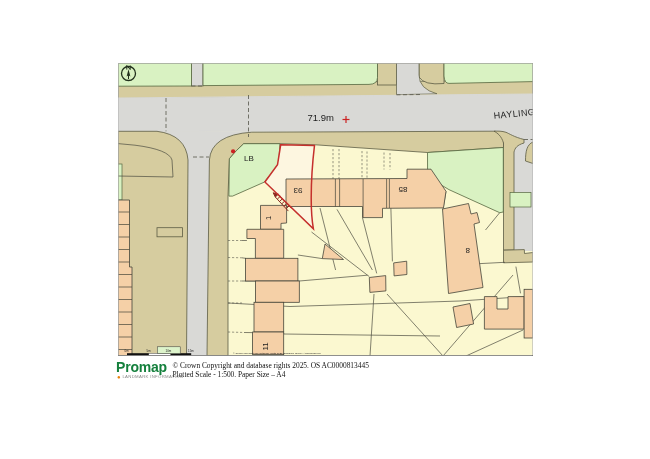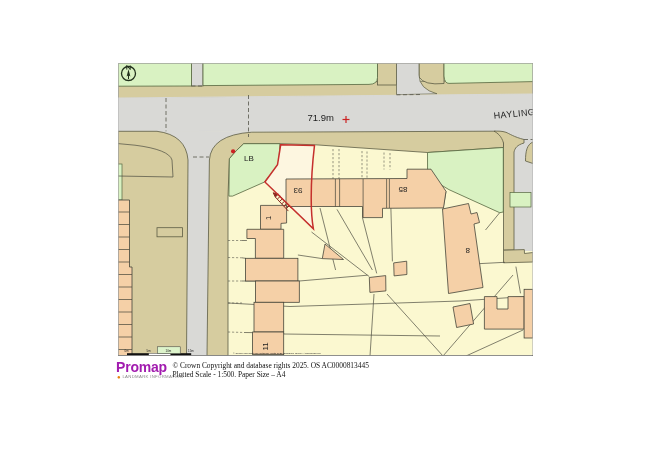--- a/index.html
+++ b/index.html
@@ -1,15 +1,15 @@
 <!DOCTYPE html>
 <html><head><meta charset="utf-8"><style>
 html,body{margin:0;padding:0;background:#fff}
 body{width:650px;height:459px;position:relative;overflow:hidden;font-family:"Liberation Sans",sans-serif}
-#logo{position:absolute;left:116px;top:358.5px;font-size:14px;font-weight:bold;color:#a21caf;letter-spacing:-0.2px}
+#logo{position:absolute;left:116px;top:358.5px;font-size:14px;font-weight:bold;color:#15803d;letter-spacing:-0.2px}
 #tag{position:absolute;left:117px;top:373.5px;font-size:4.3px;color:#8a8a8a;letter-spacing:0.3px}
 #tag .dot{color:#e8820c;font-size:6px;vertical-align:top}
 #cop{position:absolute;left:172.5px;top:360.5px;font-family:"Liberation Serif",serif;font-size:7.4px;line-height:9px;color:#111}
 </style></head>
 <body>
 <svg style="position:absolute;left:118px;top:63px" width="415" height="293" viewBox="0 0 415 293">
 
 <rect x="0" y="0" width="415" height="293" fill="#fbf8d0"></rect>
 
 <path d="M0,21.5 L415,17 L415,33 L0,35.5 Z" fill="#d6cc9f" stroke="#5c5c44" stroke-width="0.8"></path>

